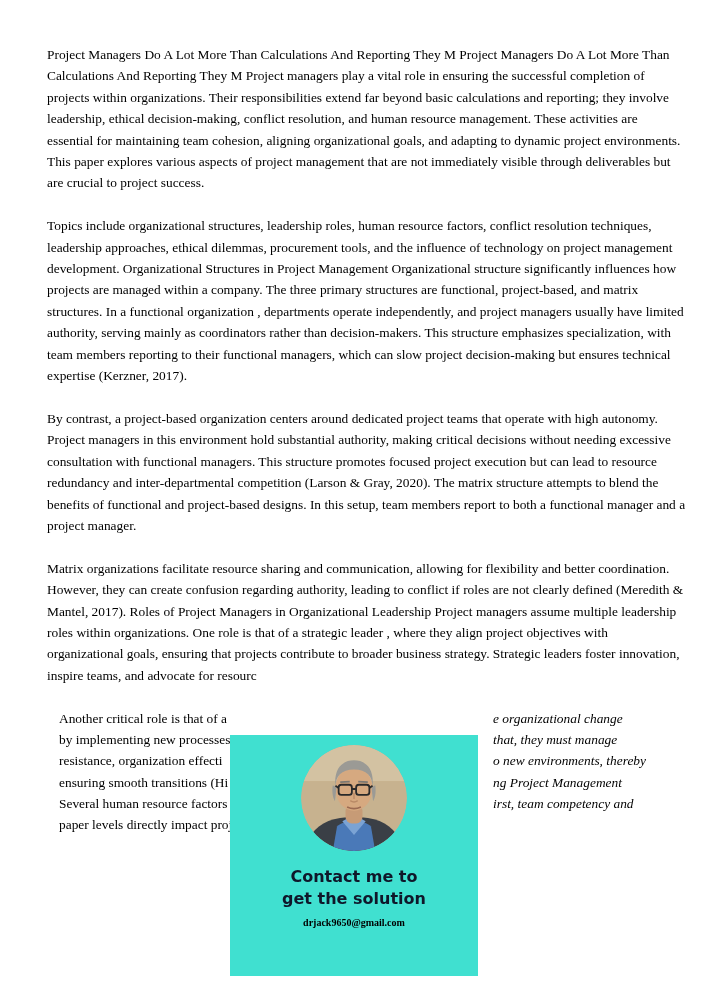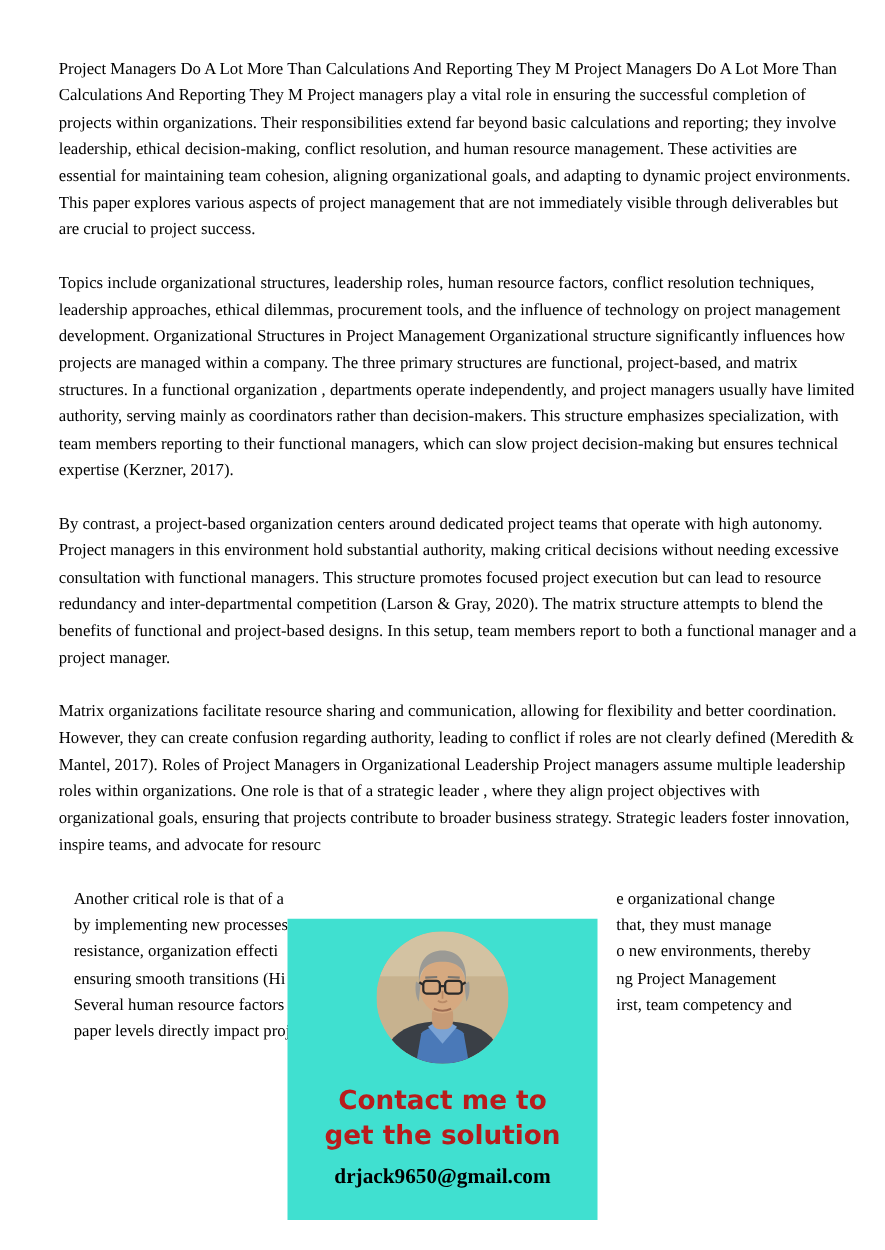--- a/index.html
+++ b/index.html
@@ -31,20 +31,21 @@
   .broken-line {
     position: relative;
     height: 21.4px;
     white-space: nowrap;
   }
   .frag-left { display: inline-block; }
   .frag-right {
     position: absolute;
     left: 434px;
     top: 0;
+    font-style: italic;
   }
   .contact-overlay {
     position: absolute;
     left: 230px;
     top: 735px;
     width: 248px;
     height: 241px;
     background: #40e0d0;
     text-align: center;
     z-index: 5;
@@ -54,29 +55,29 @@
     height: 106px;
     border-radius: 50%;
     overflow: hidden;
     margin: 10px auto 0 auto;
     display: block;
   }
   .avatar svg { display: block; width: 100%; height: 100%; }
   .contact-heading {
     font-family: "DejaVu Sans", sans-serif;
     font-weight: bold;
-    font-size: 21px;
+    font-size: 16px;
     line-height: 1.35;
-    color: #b91c1c;
+    color: #0f172a;
     margin-top: 15px;
   }
   .contact-email {
     font-family: "Liberation Serif", serif;
     font-weight: bold;
-    font-size: 17px;
+    font-size: 10px;
     color: #000000;
     margin-top: 8px;
   }
 </style>
 </head>
 <body>
 
 <div class="doc">
   <p>Project Managers Do A Lot More Than Calculations And Reporting They M Project Managers Do A Lot More Than Calculations And Reporting They M Project managers play a vital role in ensuring the successful completion of projects within organizations. Their responsibilities extend far beyond basic calculations and reporting; they involve leadership, ethical decision-making, conflict resolution, and human resource management. These activities are essential for maintaining team cohesion, aligning organizational goals, and adapting to dynamic project environments. This paper explores various aspects of project management that are not immediately visible through deliverables but are crucial to project success.</p>
   <p>Topics include organizational structures, leadership roles, human resource factors, conflict resolution techniques, leadership approaches, ethical dilemmas, procurement tools, and the influence of technology on project management development. Organizational Structures in Project Management Organizational structure significantly influences how projects are managed within a company. The three primary structures are functional, project-based, and matrix structures. In a functional organization , departments operate independently, and project managers usually have limited authority, serving mainly as coordinators rather than decision-makers. This structure emphasizes specialization, with team members reporting to their functional managers, which can slow project decision-making but ensures technical expertise (Kerzner, 2017).</p>

